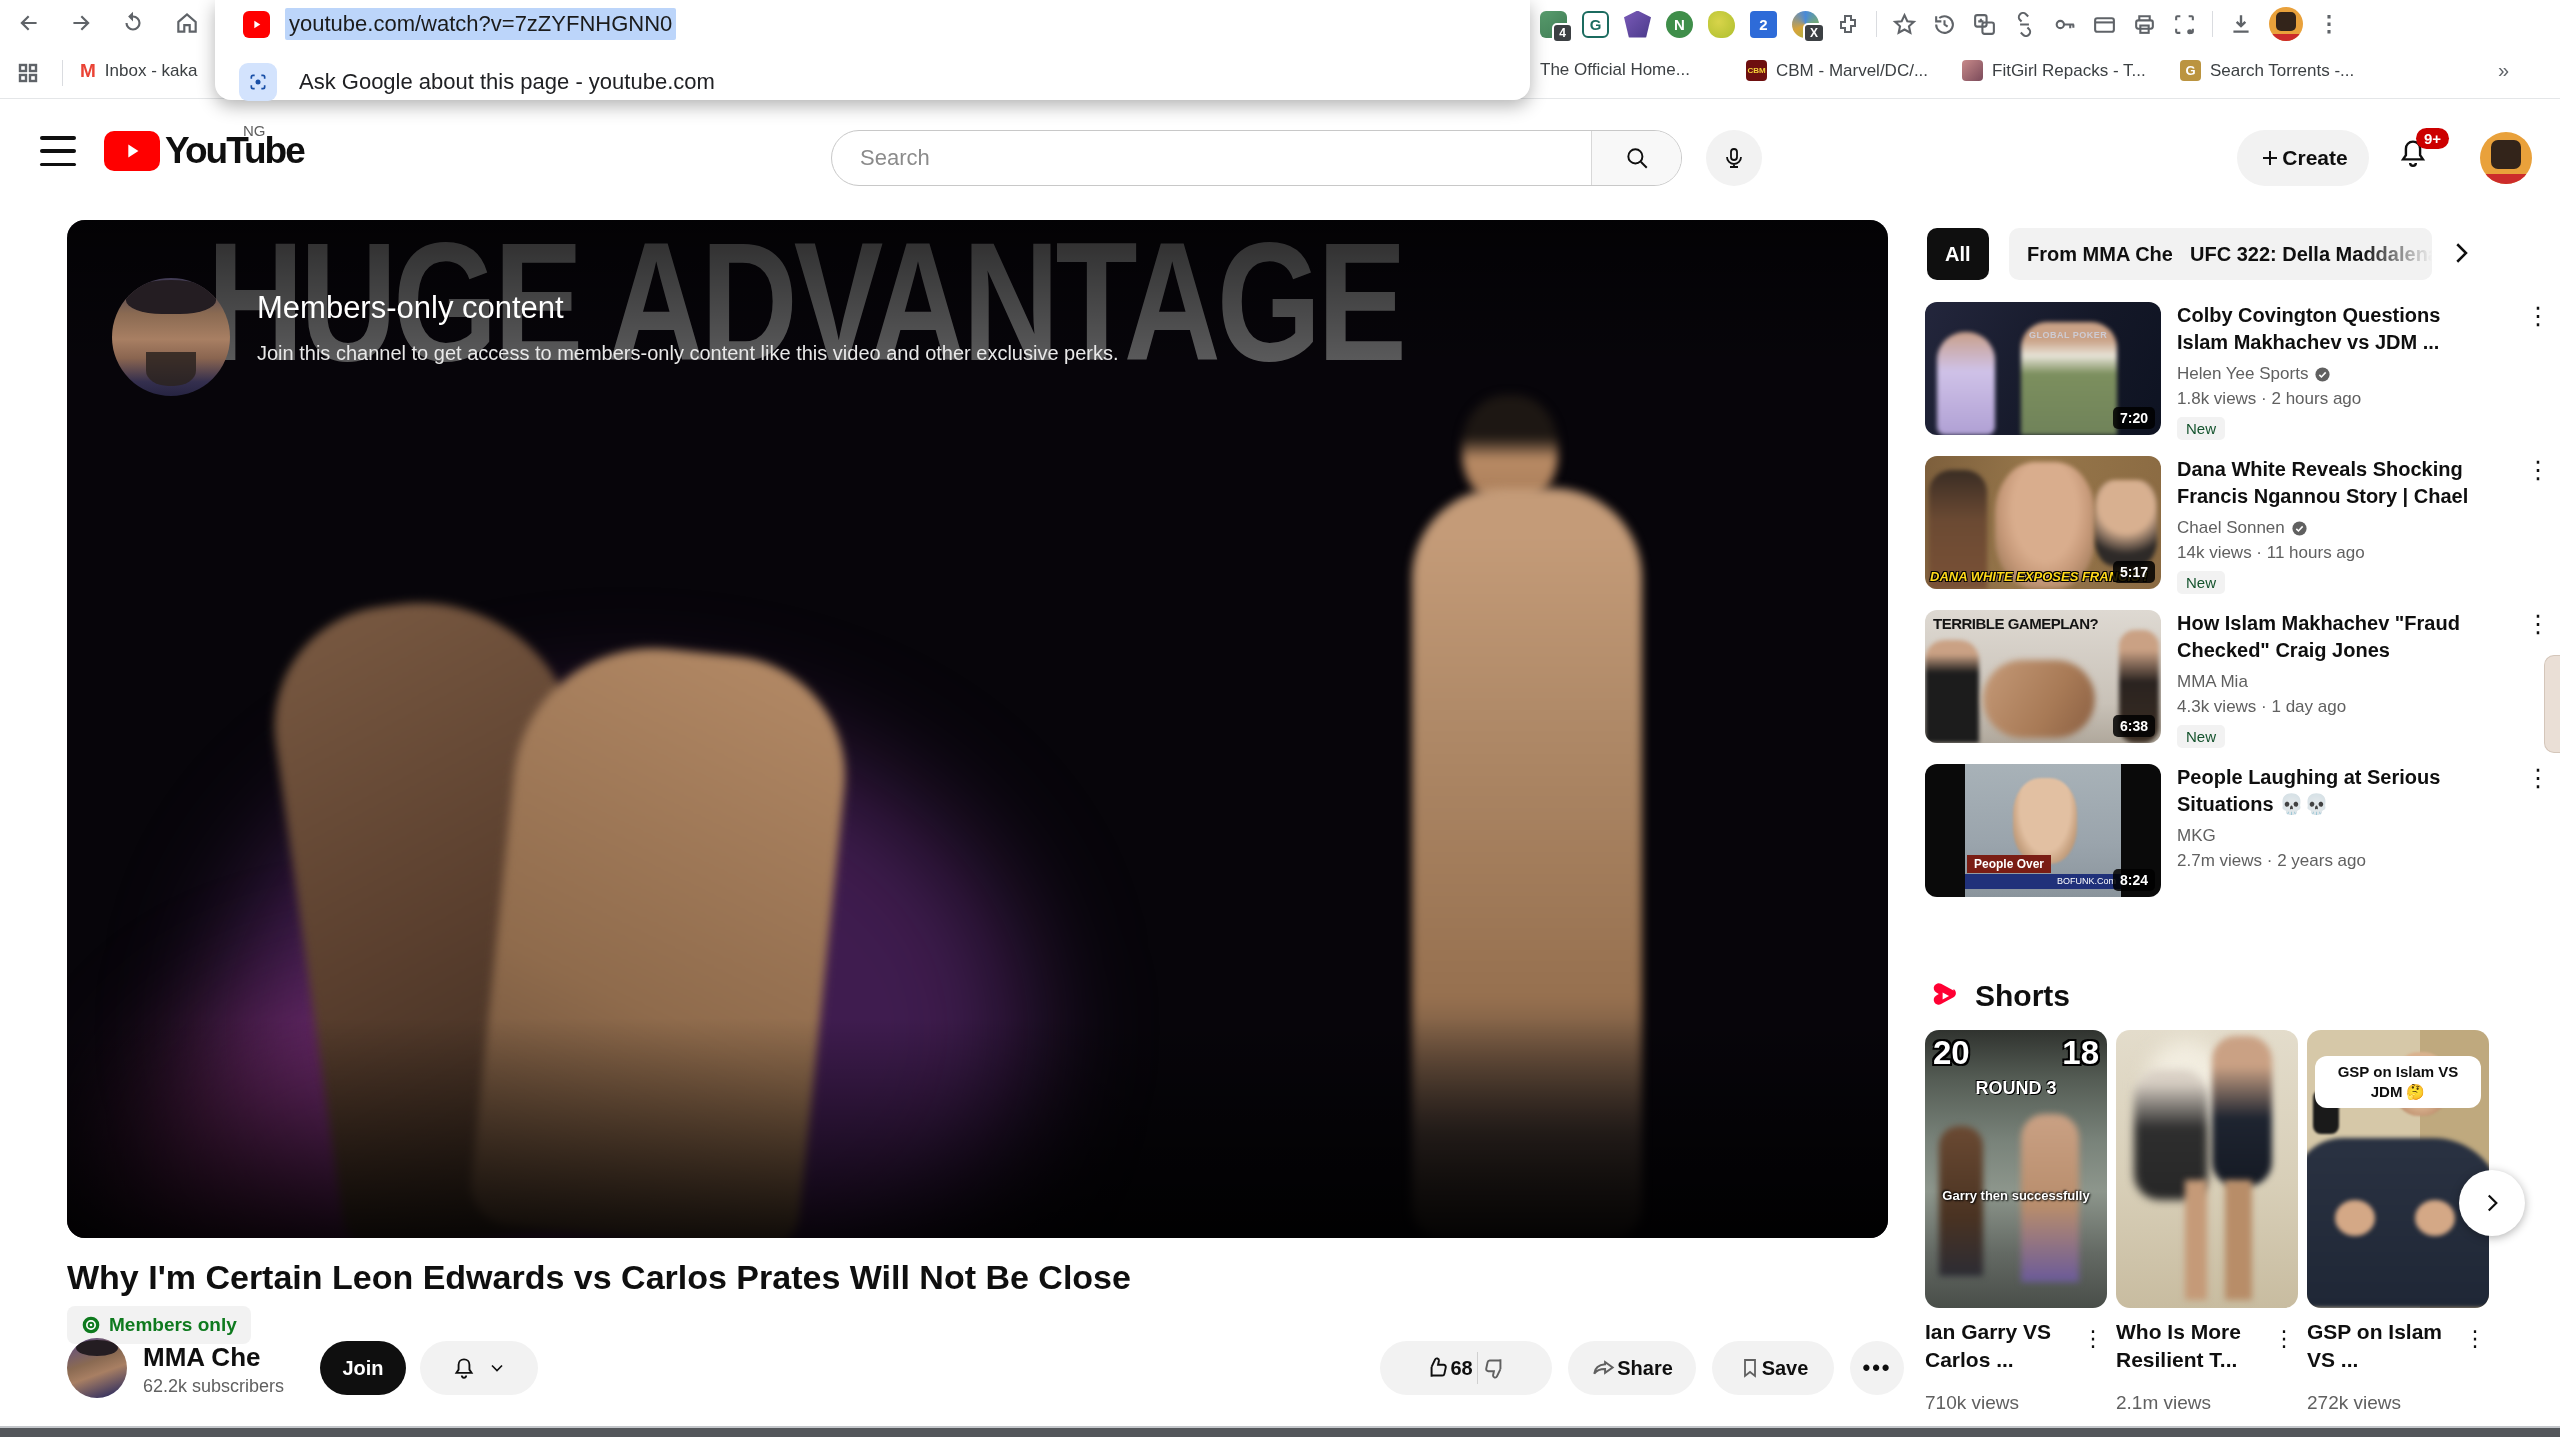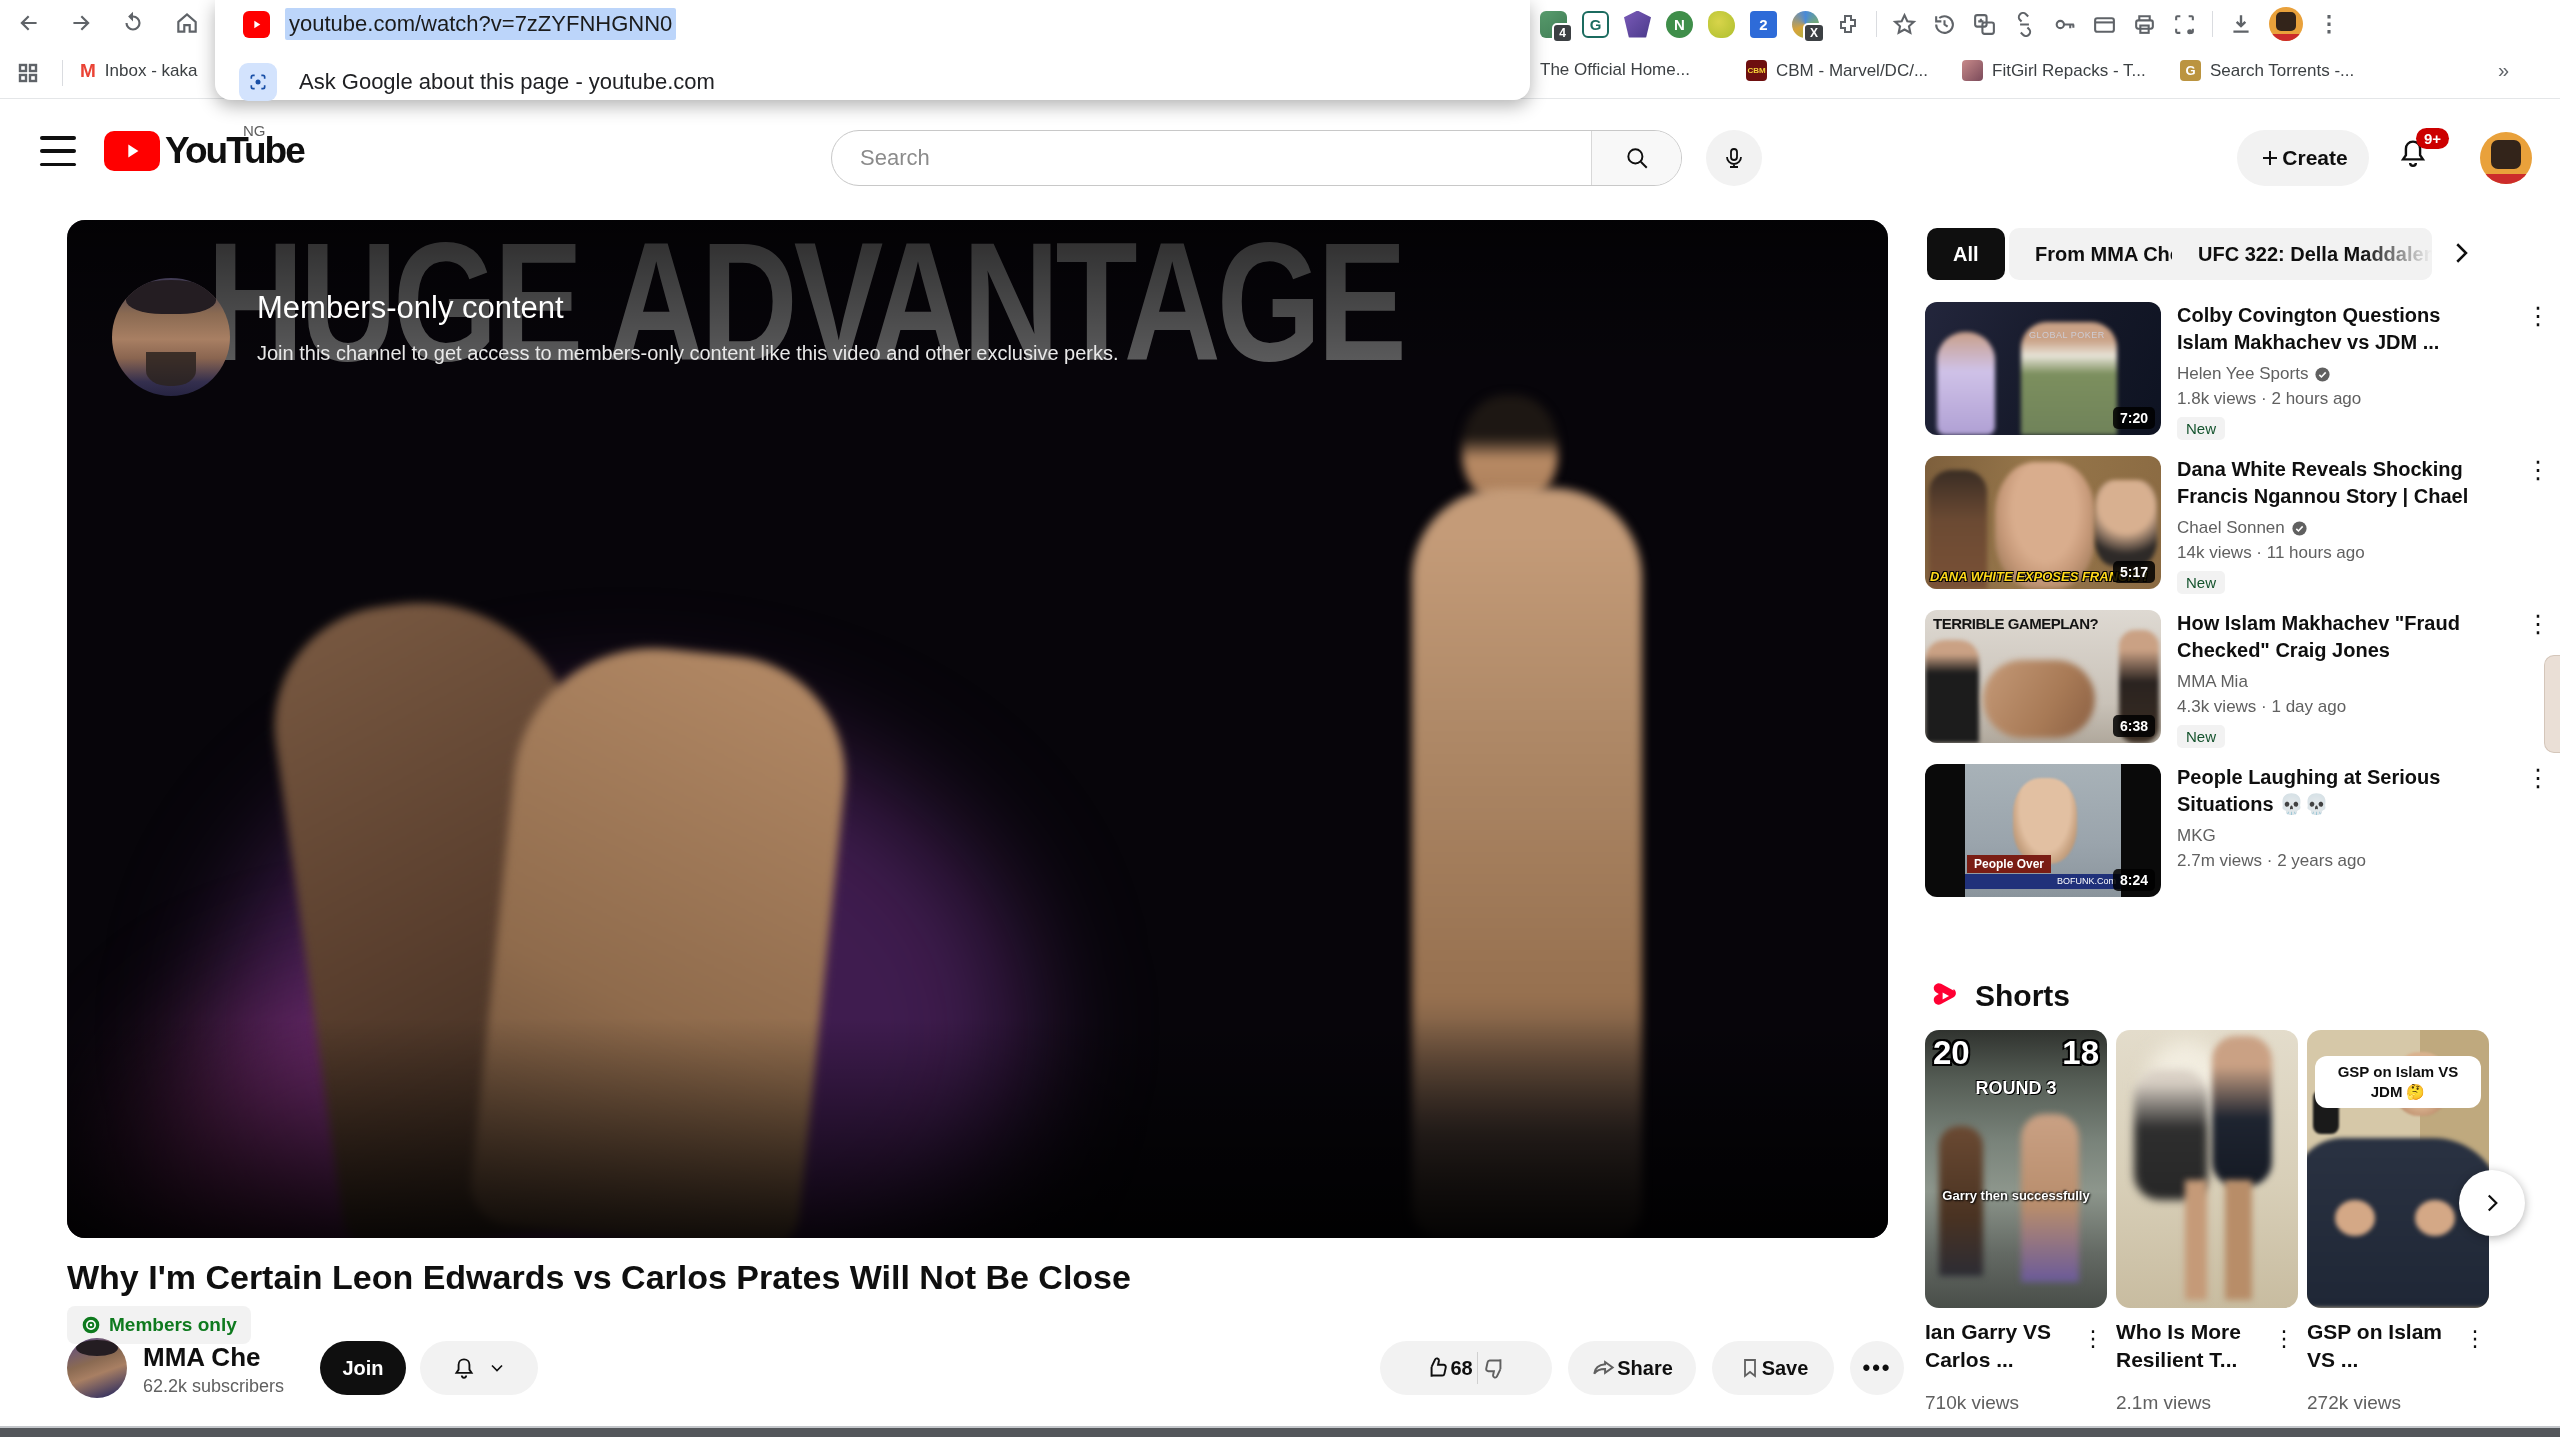--- a/index.html
+++ b/index.html
@@ -98,21 +98,21 @@
     align-items:center;justify-content:center;gap:0;font-size:20px;font-weight:600;color:#0f0f0f;cursor:pointer}
   .like-pill{left:1380px;width:172px}
   .like-pill .sep{width:1px;height:32px;background:#d0d0d0;margin:0 4px}
   .share-pill{left:1568px;width:128px}
   .save-pill{left:1712px;width:122px}
   .more-btn{position:absolute;left:1850px;top:1341px;width:54px;height:54px;border-radius:50%;background:#f2f2f2;
     display:flex;align-items:center;justify-content:center;font-size:22px;letter-spacing:2px;font-weight:700;cursor:pointer}
 
   
   .chip{position:absolute;top:228px;height:52px;border-radius:10px;background:#f2f2f2;display:flex;
-    align-items:center;padding:0 26px;font-size:20px;font-weight:600;color:#0f0f0f;cursor:pointer;white-space:nowrap}
+    align-items:center;padding:0 18px;font-size:20px;font-weight:600;color:#0f0f0f;cursor:pointer;white-space:nowrap}
   .chip.sel{background:#0f0f0f;color:#fff}
   .chip.clip{width:260px;overflow:hidden;position:absolute}
   .chip.clip::after{content:"";position:absolute;right:0;top:0;width:70px;height:100%;
     background:linear-gradient(90deg,rgba(242,242,242,0),#f2f2f2)}
   .chips-chev{position:absolute;left:2446px;top:238px;cursor:pointer;color:#0f0f0f}
 
   .sug{position:absolute;left:1925px;width:635px;height:148px}
   .sug-thumb{position:absolute;left:0;top:0;width:236px;height:133px;border-radius:12px;overflow:hidden;cursor:pointer}
   .sug-thumb span{position:absolute}
   .dur{right:6px;bottom:6px;background:rgba(0,0,0,.85);color:#fff;font-size:14px;font-weight:700;
@@ -124,21 +124,21 @@
   .new-badge{display:inline-block;margin-top:8px;background:#f2f2f2;color:#14532d;font-size:15px;
     padding:3px 9px;border-radius:5px}
   .kebab{position:absolute;right:10px;top:2px;font-size:24px;color:#0f0f0f;cursor:pointer;line-height:1}
 
   
   .t1{background:linear-gradient(115deg,#23263c,#141828 60%,#0e1322)}
   .t1 .f-a{left:12px;top:30px;width:58px;height:103px;border-radius:28px 28px 8px 8px;filter:blur(2px);
     background:linear-gradient(180deg,#c9a08a 0%,#cfc2e8 38%,#b0a0d4)}
   .t1 .f-b{left:96px;top:20px;width:96px;height:113px;border-radius:26px 26px 0 0;filter:blur(2px);
     background:linear-gradient(180deg,#caa287 16%,#e8e4d8 30%,#7c8f5e 46%,#70835a)}
-  .t1 .cap{left:104px;top:28px;font-size:9px;font-weight:400;color:#cfd3e0;opacity:.85;letter-spacing:.5px}
+  .t1 .cap{left:104px;top:28px;font-size:9px;font-weight:700;color:#cfd3e0;opacity:.85;letter-spacing:.5px}
   .t2{background:linear-gradient(100deg,#7d5f3c,#96764a 42%,#8a6a42)}
   .t2 .f-a{left:4px;top:14px;width:58px;height:119px;border-radius:22px 22px 0 0;filter:blur(2px);
     background:linear-gradient(180deg,#3a2d24,#6b4a33 42%,#7a5136)}
   .t2 .f-b{left:70px;top:6px;width:100px;height:127px;border-radius:40%;filter:blur(2px);
     background:radial-gradient(ellipse at 50% 38%,#d9ad8d 0 45%,#c79a7a 62%,#8a6a4a)}
   .t2 .f-c{right:4px;top:24px;width:62px;height:86px;border-radius:30%;filter:blur(2px);
     background:radial-gradient(circle at 50% 30%,#d8b090 0 40%,#2e2a28 72%)}
   .t2 .cap{left:5px;bottom:5px;font-size:13px;font-weight:800;font-style:italic;color:#ffd91a;
     text-shadow:1px 1px 0 #000,-1px 1px 0 #000,1px -1px 0 #000,-1px -1px 0 #000;z-index:4}
   .t3{background:linear-gradient(180deg,#ded9d2,#c9c2b8 70%,#b0a89c)}

